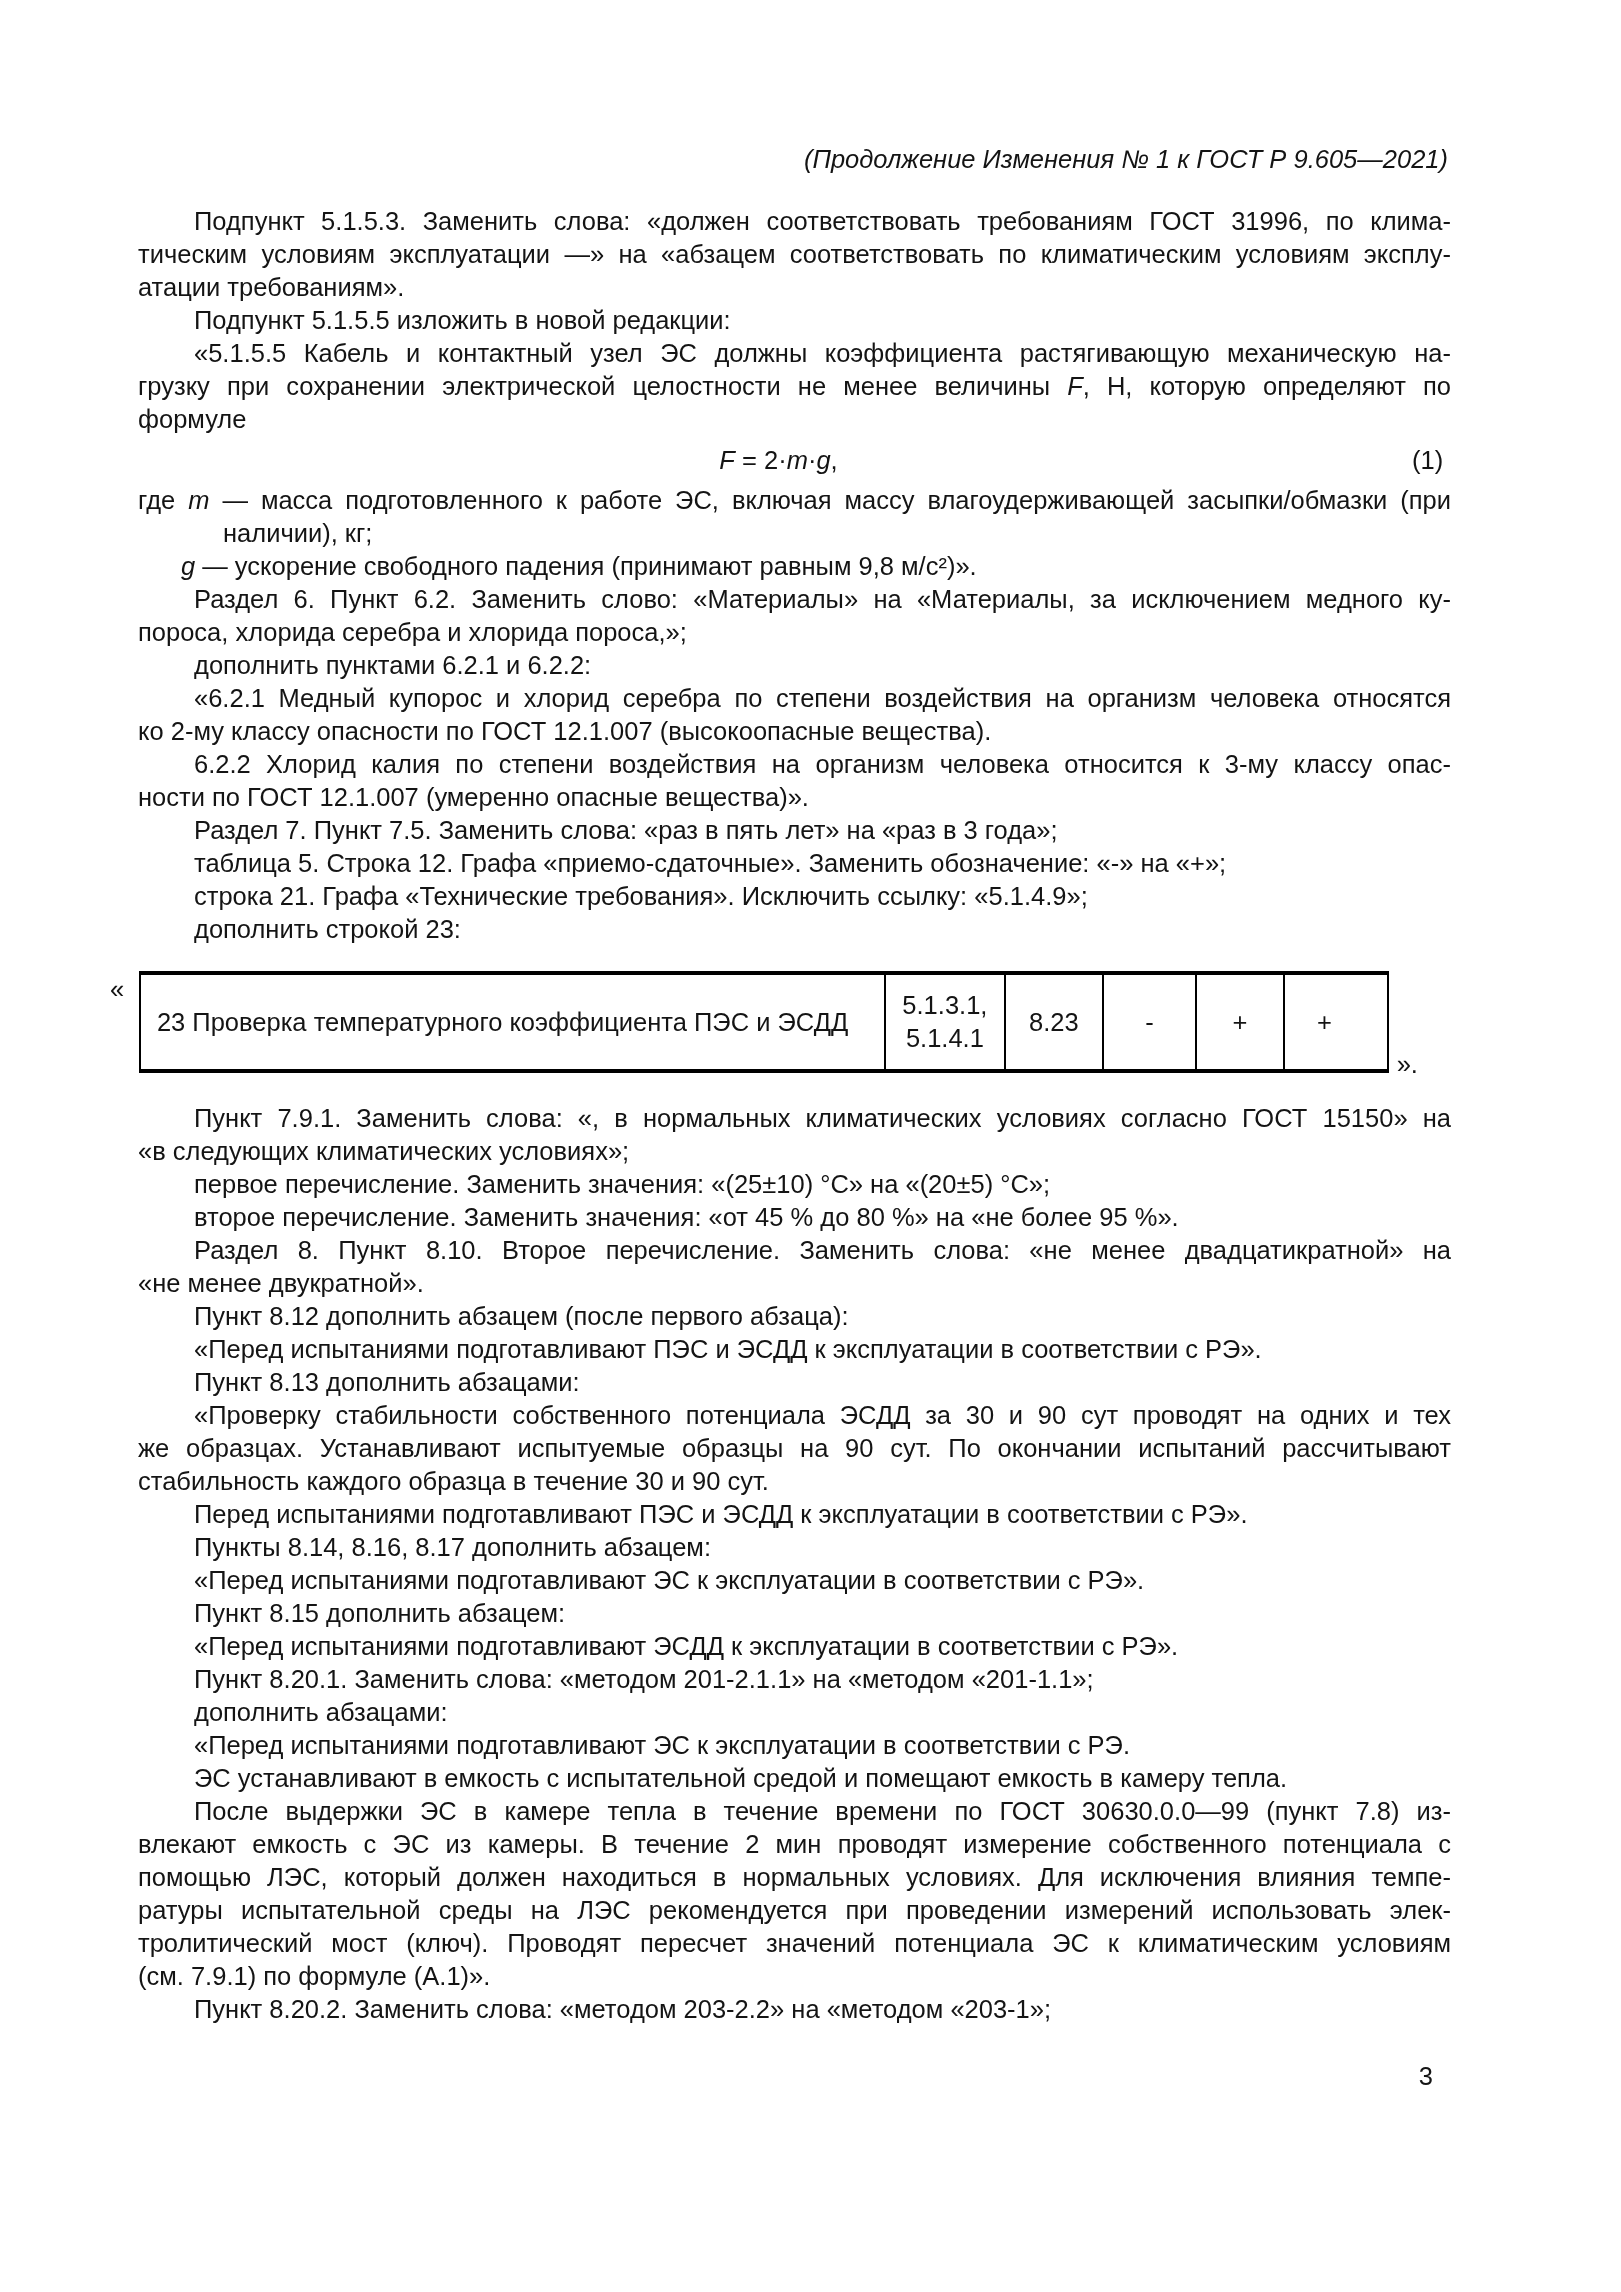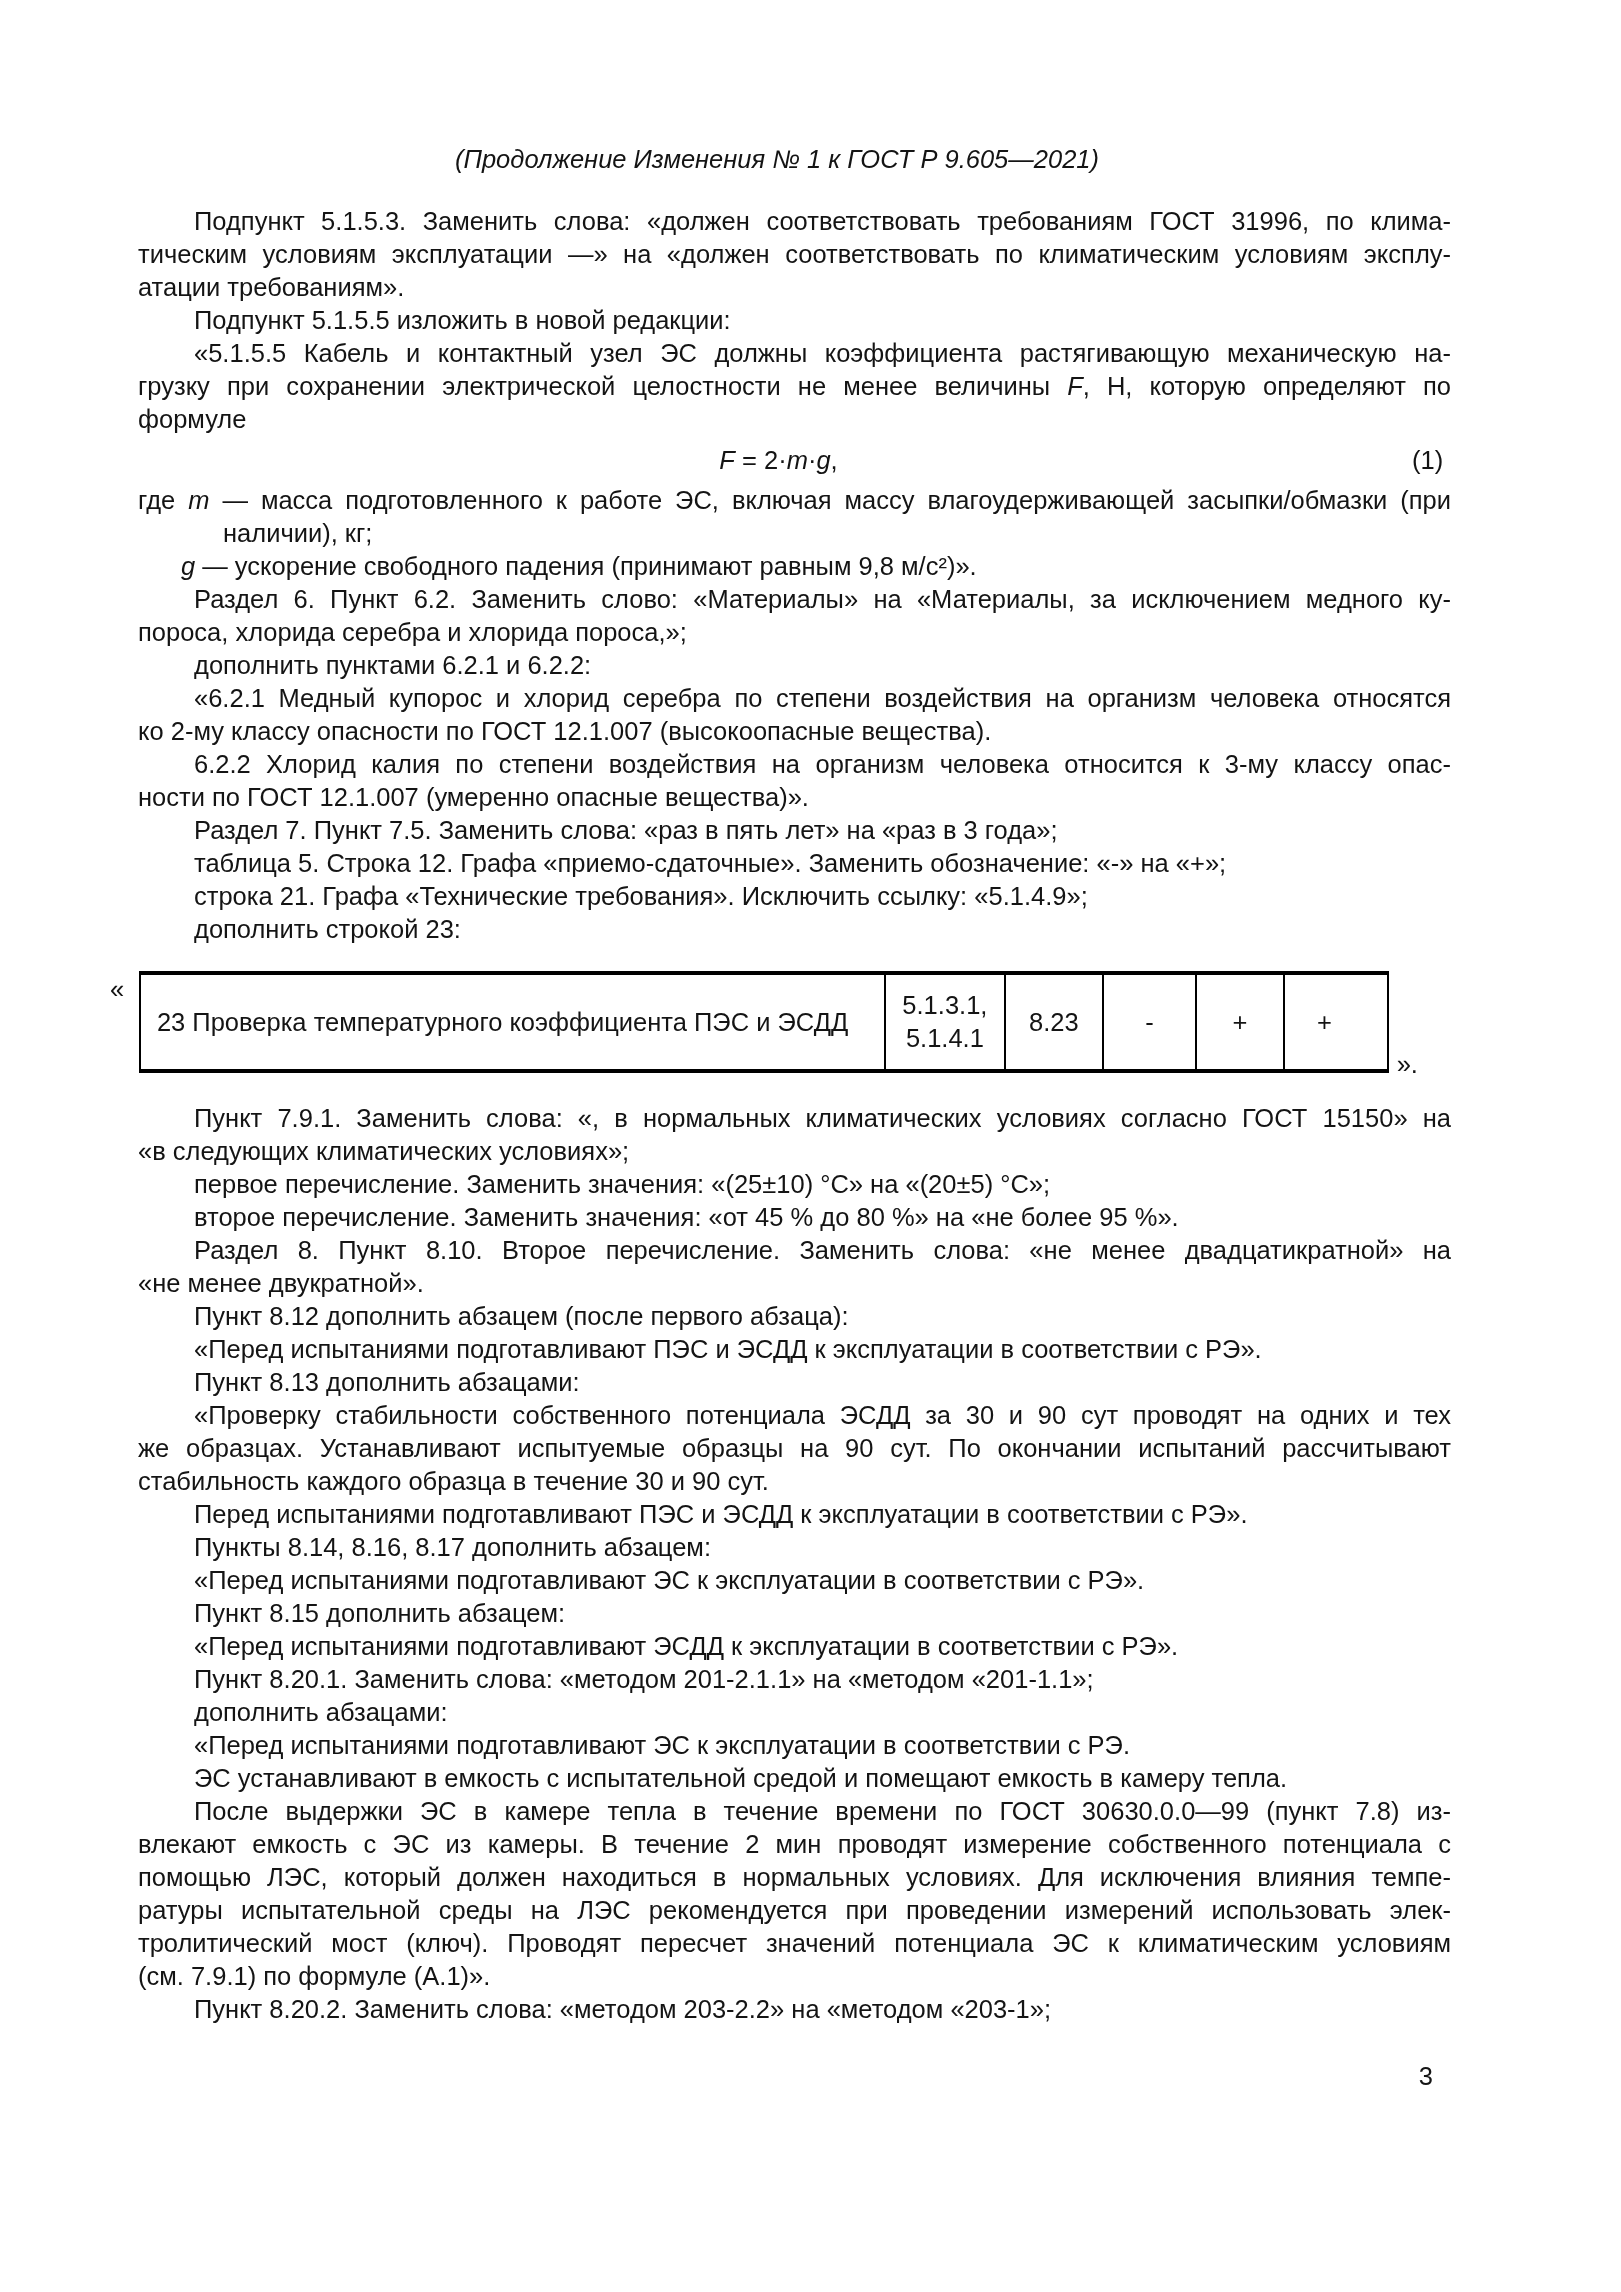--- a/index.html
+++ b/index.html
@@ -9,21 +9,21 @@
     margin:0 auto;
     background:#ffffff;
     font-family:"Liberation Sans",sans-serif;
     font-size:25.5px;
     line-height:33px;
     color:#141414;
   }
   .doc-header{
     position:absolute;
     top:143px;left:106px;right:173px;
-    text-align:center;
+    text-align:right;
     font-style:italic;
   }
   .doc-body{
     position:absolute;
     top:205px;left:106px;width:1345px;
   }
   .para{margin:0;}
   .line{white-space:normal;margin-left:32px;}
   .line.j{text-align:justify;text-align-last:justify;}
   .line.ind{text-indent:56px;}
@@ -57,21 +57,21 @@
 </style>
 </head>
 <body>
 
 <div class="page">
   <div class="doc-header">(Продолжение Изменения № 1 к ГОСТ Р 9.605—2021)</div>
 
   <div class="doc-body">
       <div class="para">
         <div class="line ind j"><span>Подпункт 5.1.5.3. Заменить слова: «должен соответствовать требованиям ГОСТ 31996, по клима-</span></div>
-        <div class="line j"><span>тическим условиям эксплуатации —» на «должен соответствовать по климатическим условиям эксплу-</span></div>
+        <div class="line j"><span>тическим условиям эксплуатации —» на «абзацем соответствовать по климатическим условиям эксплу-</span></div>
         <div class="line "><span>атации требованиям».</span></div>
       </div>
       <div class="para">
         <div class="line ind"><span>Подпункт 5.1.5.5 изложить в новой редакции:</span></div>
       </div>
       <div class="para">
         <div class="line ind j"><span>«5.1.5.5 Кабель и контактный узел ЭС должны коэффициента растягивающую механическую на-</span></div>
         <div class="line j"><span>грузку при сохранении электрической целостности не менее величины </span><span class="it">F</span><span>, Н, которую определяют по</span></div>
         <div class="line "><span>формуле</span></div>
       </div>

